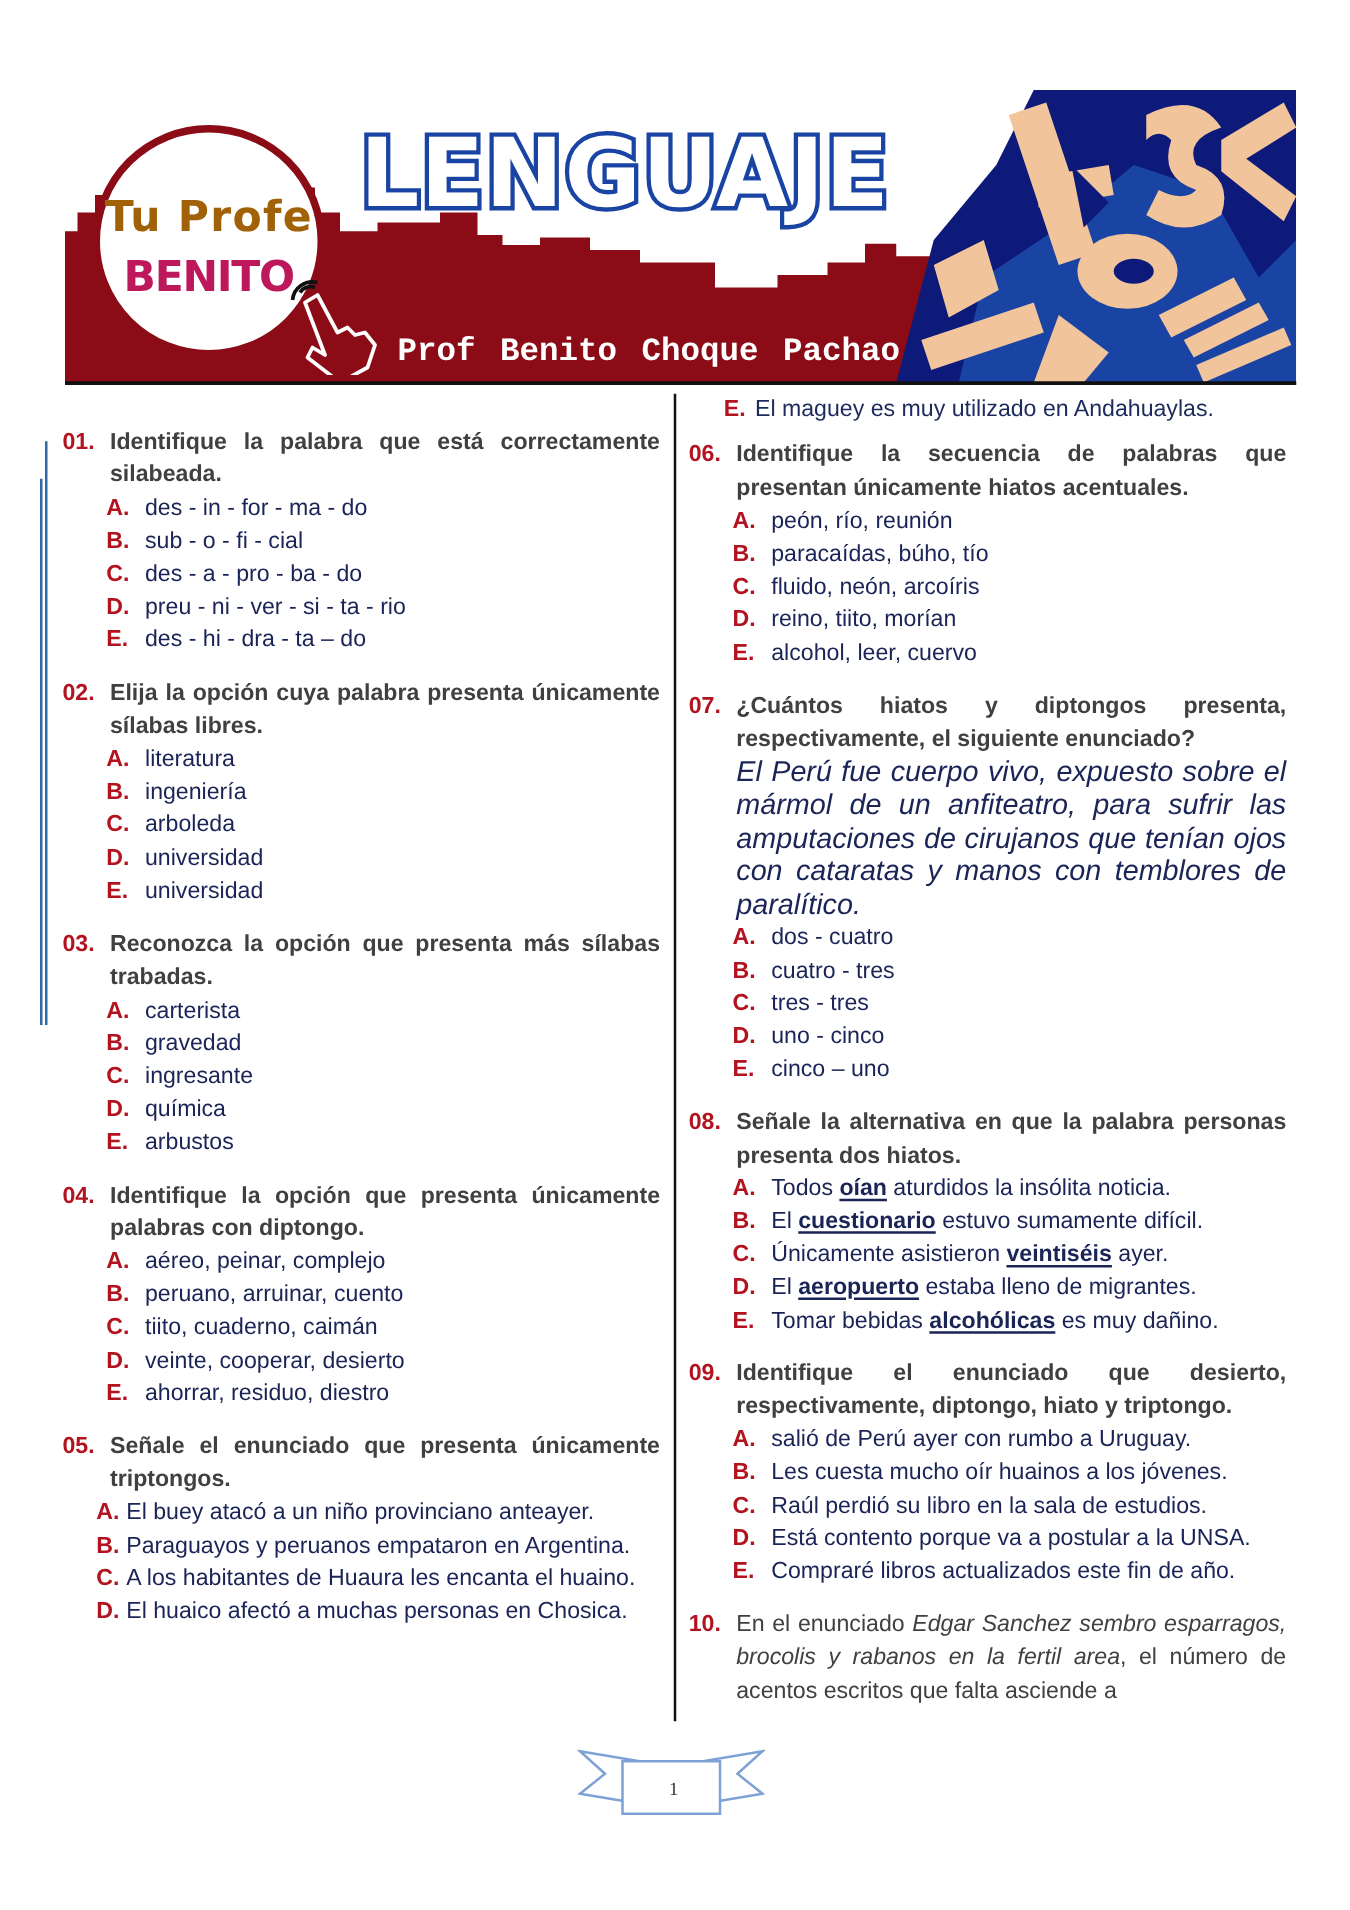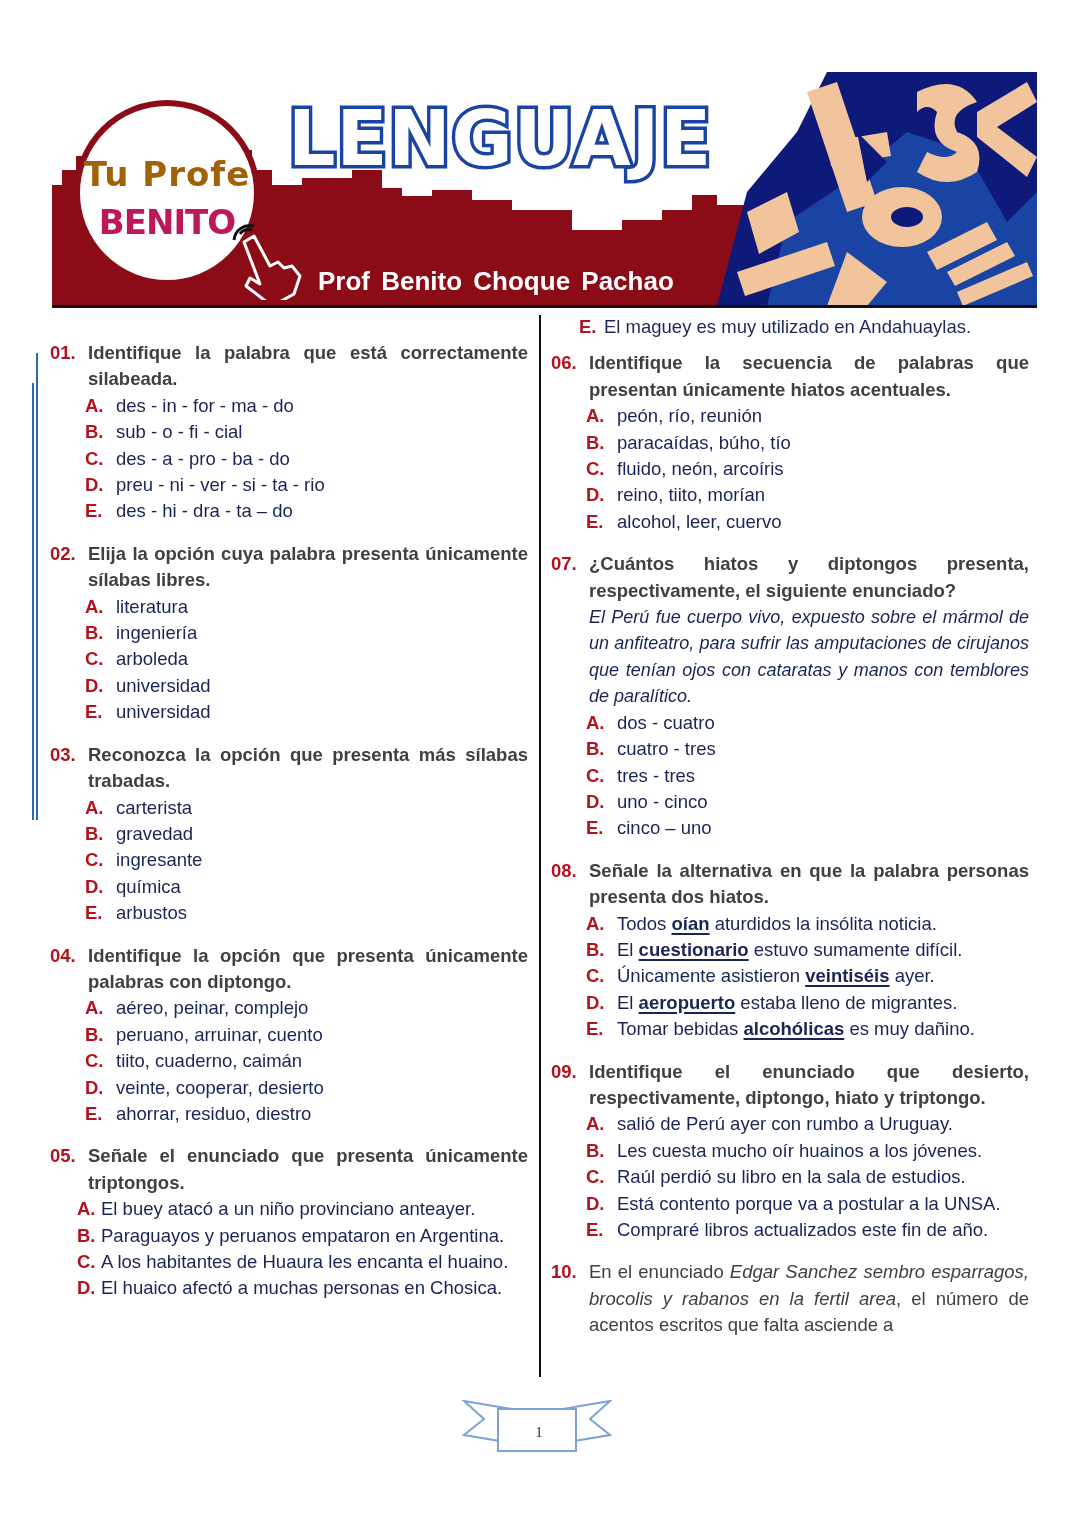--- a/index.html
+++ b/index.html
@@ -22,41 +22,41 @@
   .hand-icon { position: absolute; left: 168px; top: 150px; width: 90px; height: 80px; }
   .banner-title {
     position: absolute; left: 236px; top: 24px;
     font-family: "DejaVu Sans", sans-serif; font-weight: bold; font-size: 76px;
     color: #ffffff; letter-spacing: 1px;
     -webkit-text-stroke: 7px #1a44a4; paint-order: stroke fill;
     transform: scaleX(0.98); transform-origin: left;
   }
   .banner-subtitle {
     position: absolute; left: 266px; top: 196px;
-    font-family: Liberation Sans, sans-serif; font-weight: bold; font-size: 26px; color: #ffffff;
+    font-family: Liberation Mono, monospace; font-weight: bold; font-size: 26px; color: #ffffff;
     word-spacing: 4px;
   }
   .banner-rule { position: absolute; left: 52px; top: 305px; width: 985px; height: 3px; background: #111111; }
 
   
   .col-divider { position: absolute; left: 539px; top: 315px; width: 2px; height: 1062px; background: #111111; }
   .side-bar-1 { position: absolute; left: 36px; top: 353px; width: 2px; height: 467px; background: #2f6aa8; }
   .side-bar-2 { position: absolute; left: 32px; top: 383px; width: 2px; height: 437px; background: #2f6aa8; }
 
   
   .col { position: absolute; }
   .col-left { left: 50px; top: 340px; width: 478px; }
   .col-right { left: 551px; top: 314px; width: 478px; }
 
   .question { margin-bottom: 16px; }
   .q-head { display: flex; font-size: 18.5px; line-height: 26.4px; }
   .q-num { color: #b3121f; font-weight: bold; width: 38px; flex: 0 0 38px; }
   .q-text { font-weight: bold; color: #404040; text-align: justify; text-align-last: left; flex: 1; }
   .q-text.plain { font-weight: normal; }
-  .q-quote { font-style: italic; color: #1a2456; font-size: 18px; line-height: 26.4px;
+  .q-quote { font-style: italic; color: #1a2456; font-size: 23px; line-height: 26.4px;
     margin-left: 38px; text-align: justify; text-align-last: left; }
   .opts { margin-left: 35px; }
   .opt { display: flex; font-size: 18.5px; line-height: 26.4px; color: #1a2456; }
   .opt-letter { color: #b3121f; font-weight: bold; width: 31px; flex: 0 0 31px; }
   .opts.tight .opt-letter { width: 24px; flex: 0 0 24px; }
   .opts.tight { margin-left: 27px; }
   .opt-text { flex: 1; text-align: justify; text-align-last: left; }
   .u { font-weight: bold; text-decoration: underline; text-decoration-thickness: 2px; text-underline-offset: 3px; }
   .it { font-style: italic; }
 

